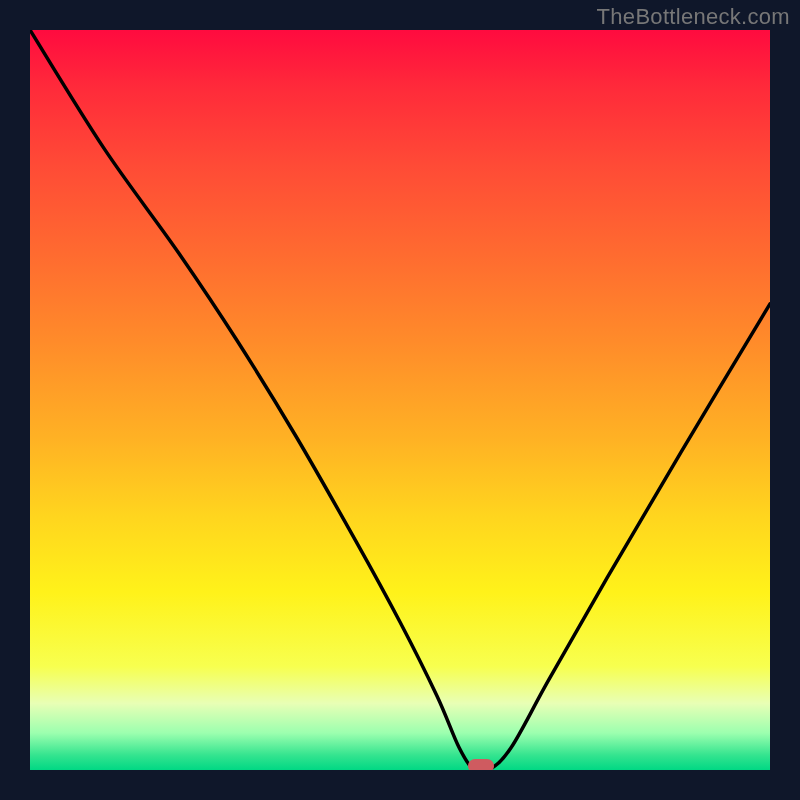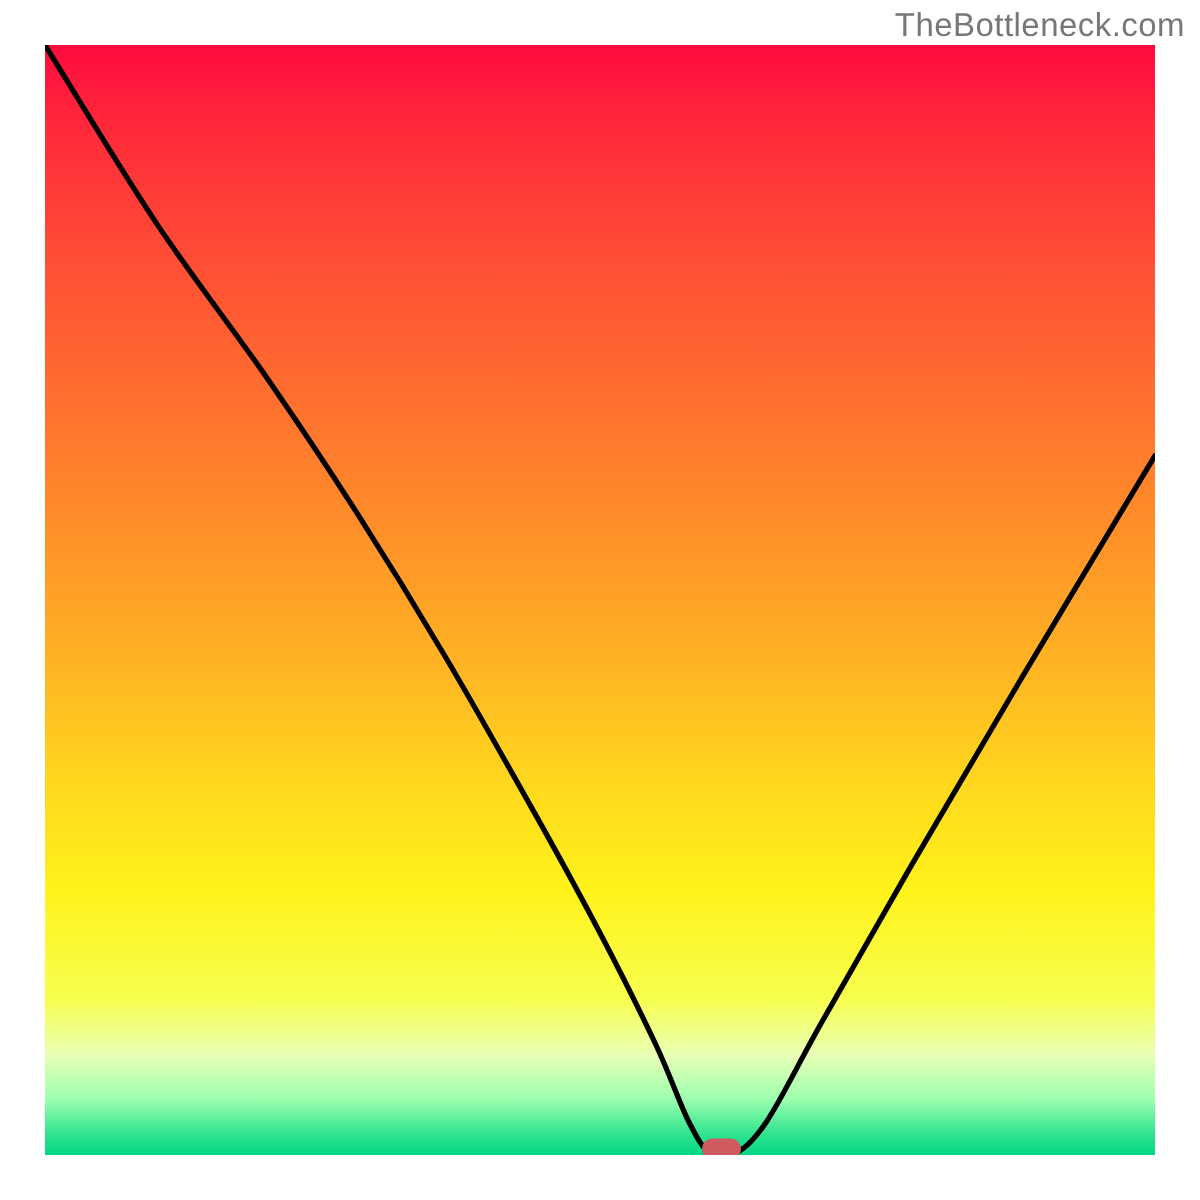--- a/index.html
+++ b/index.html
@@ -7,21 +7,21 @@
     padding: 0;
     width: 800px;
     height: 800px;
     background: #000;
     font-family: Arial, Helvetica, sans-serif;
   }
   .frame {
     position: relative;
     width: 800px;
     height: 800px;
-    background: #ffffff;
+    background: #0f172a;
   }
   .watermark {
     position: absolute;
     top: 4px;
     right: 10px;
     color: #777;
     font-size: 22px;
     font-weight: 500;
     letter-spacing: 0.3px;
     z-index: 20;

